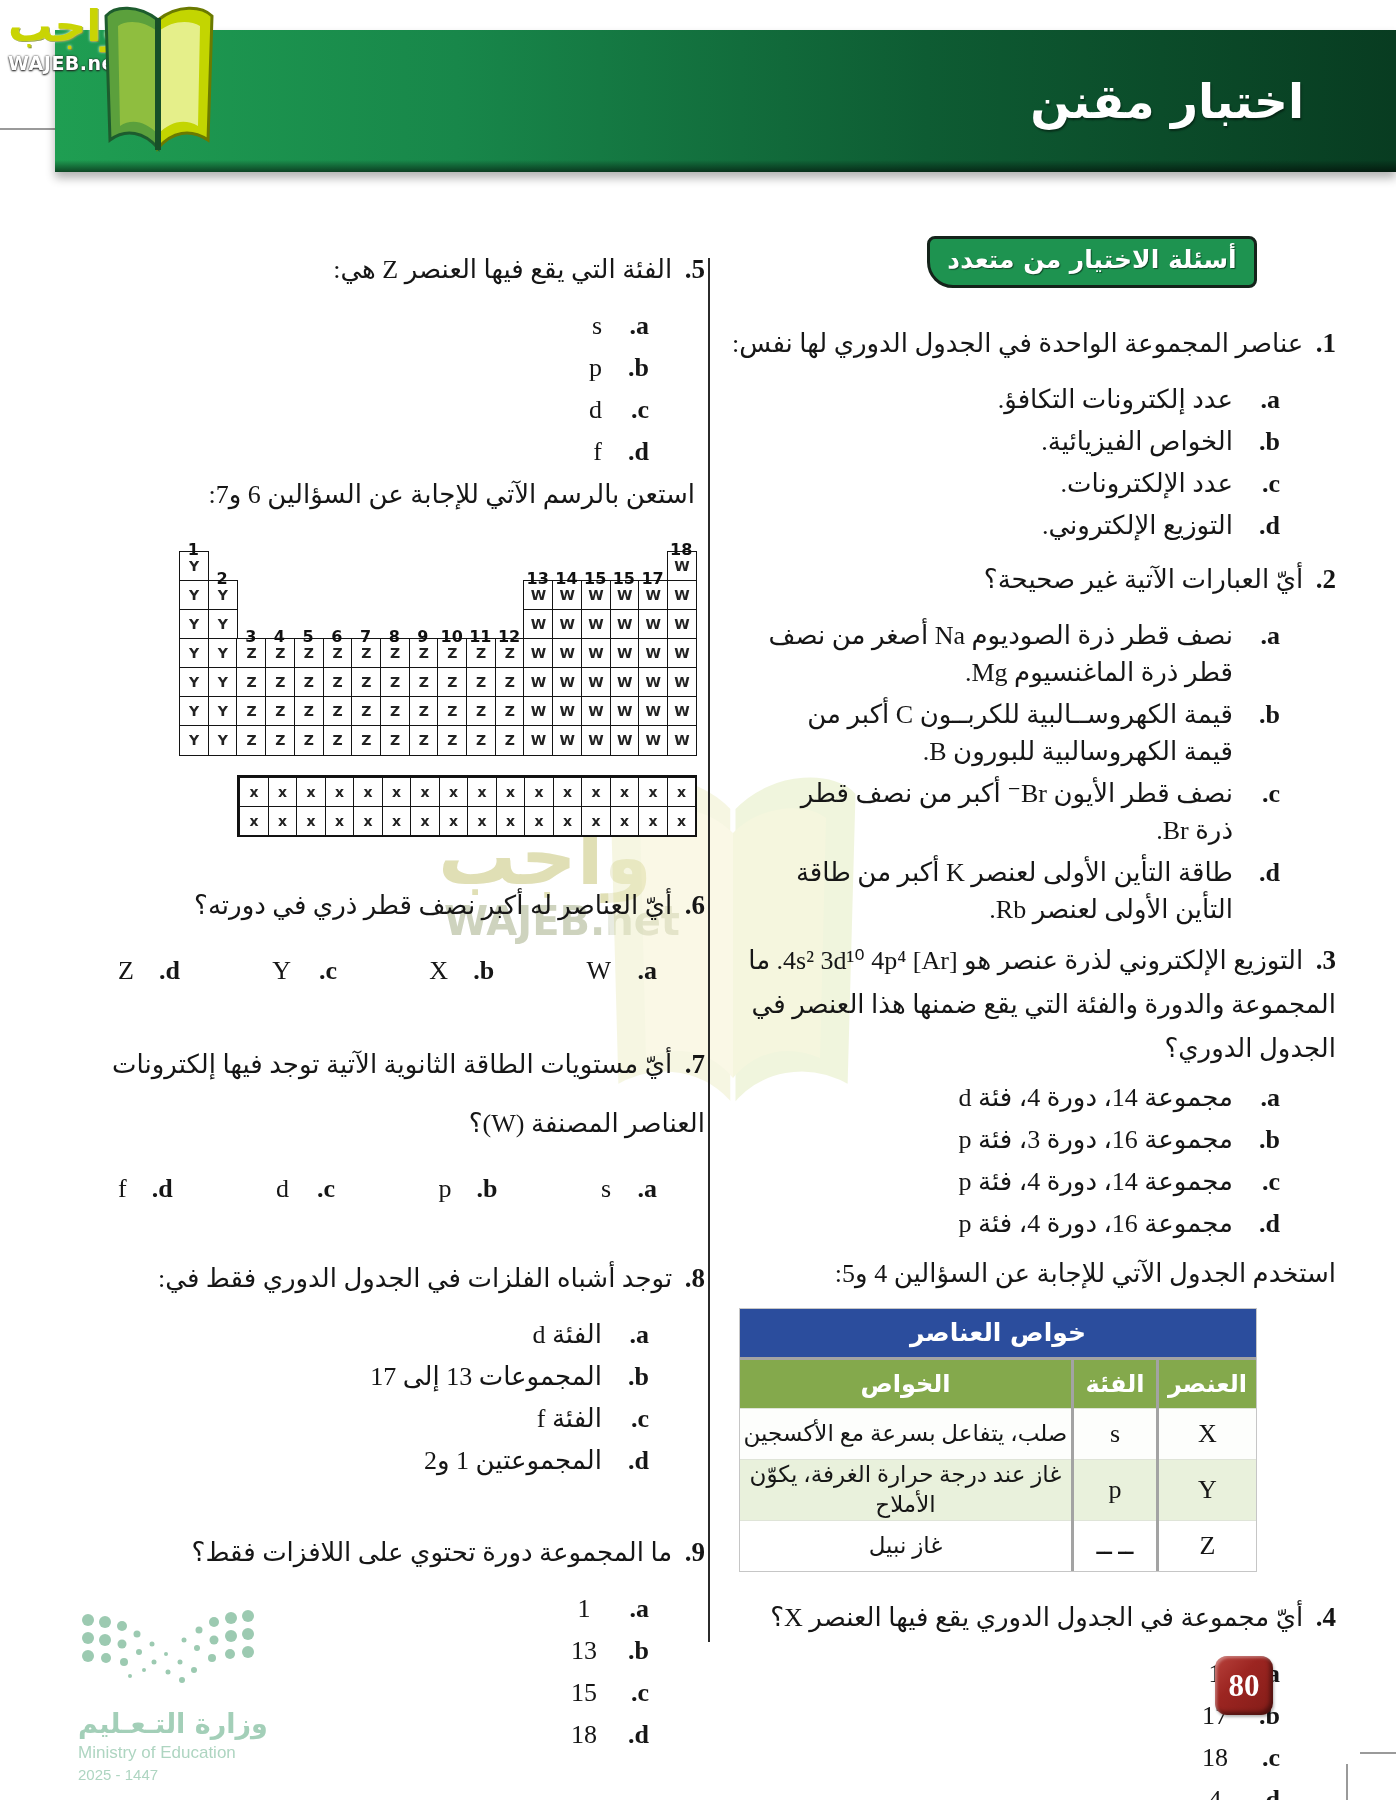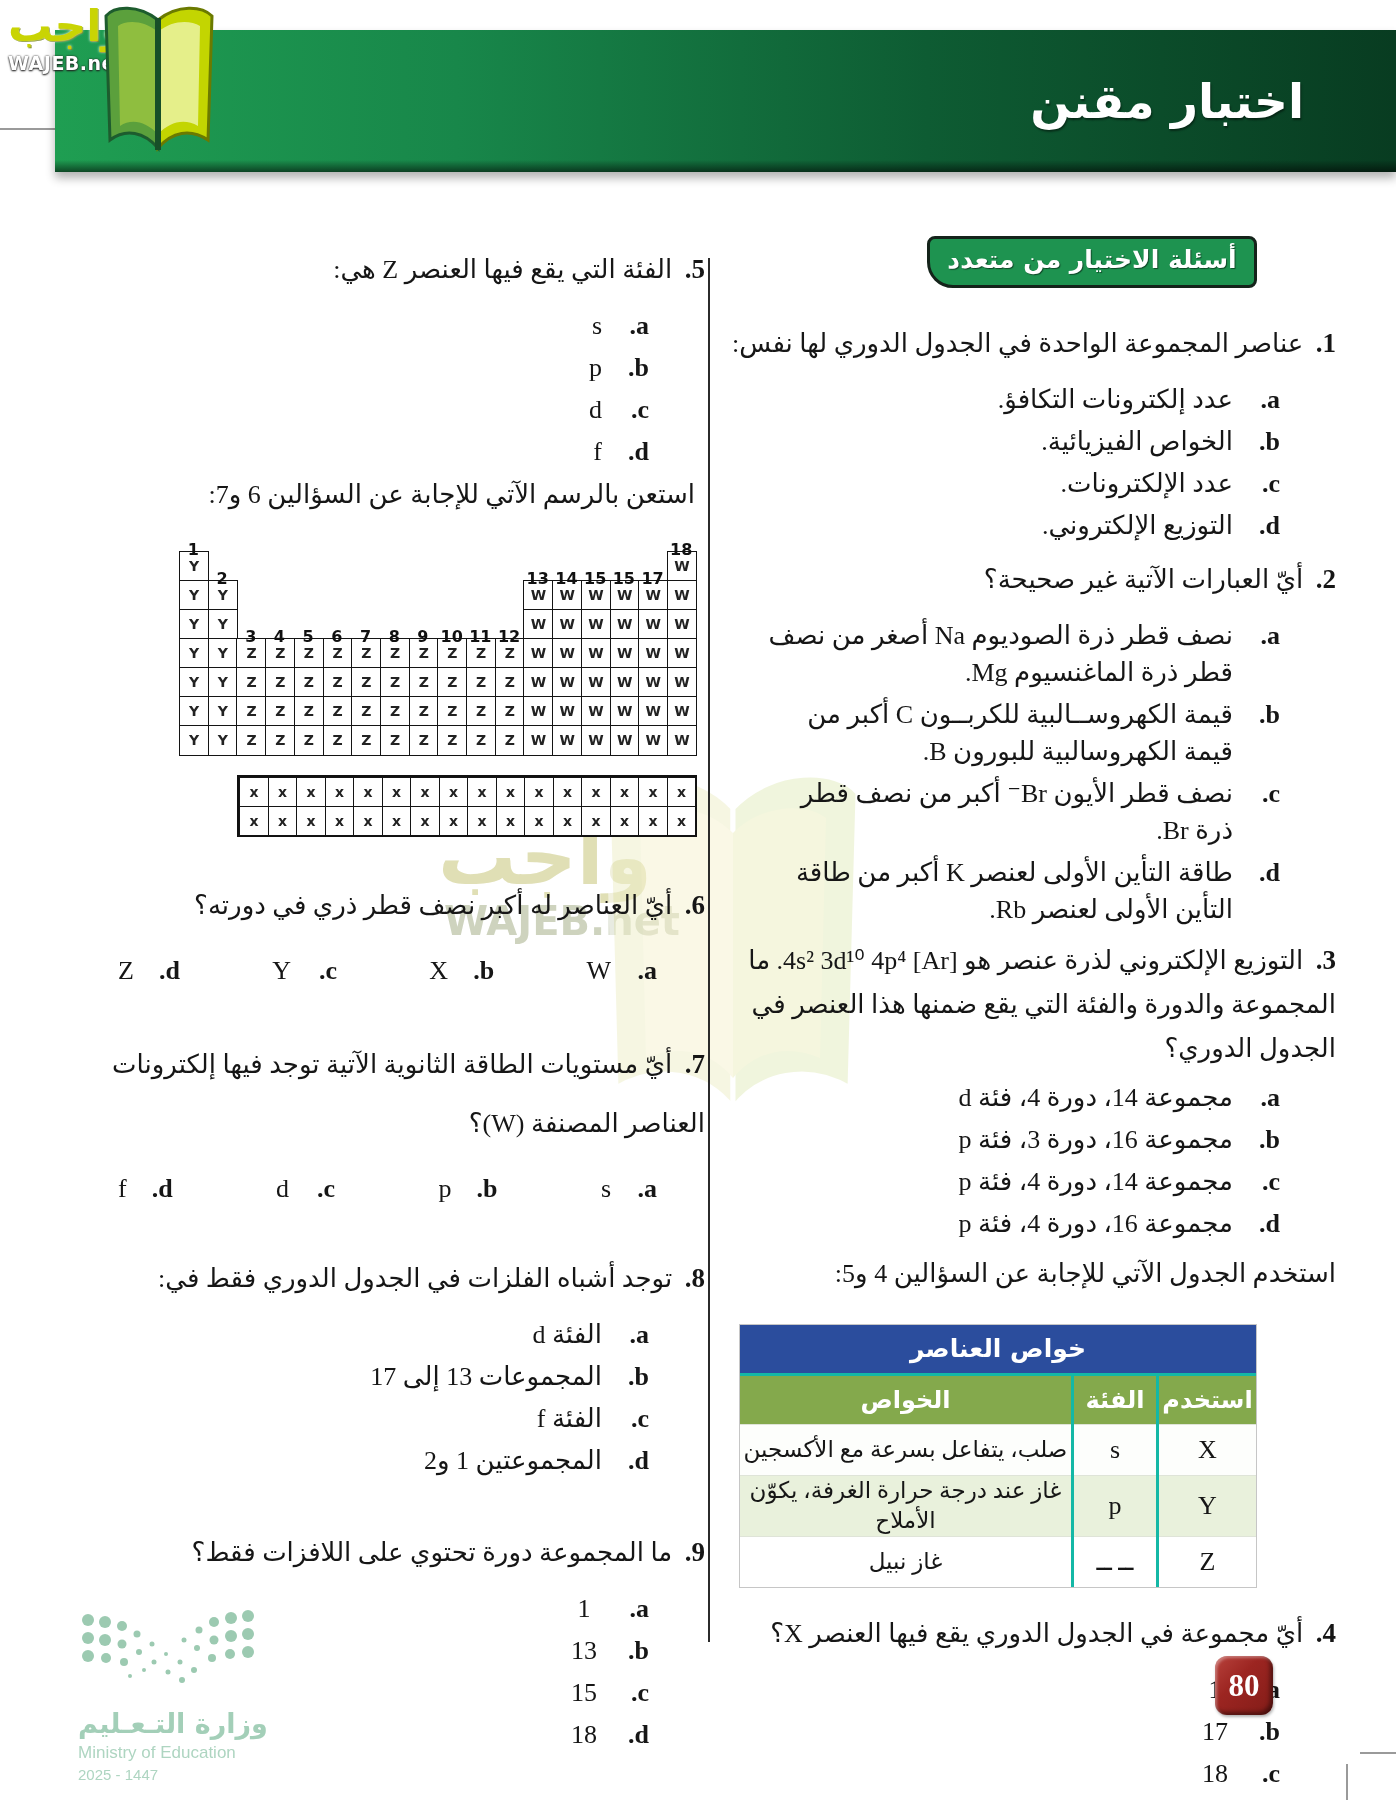--- a/index.html
+++ b/index.html
@@ -52,21 +52,21 @@
   #pt-title{text-align:center;font-size:24px;line-height:28px;margin-bottom:0;}
   #pt-grid{position:relative;height:228px;}
   .pt-cell{position:absolute;box-sizing:border-box;border:1.6px solid #141414;background:#fff;
     font-family:"DejaVu Sans",sans-serif;font-size:14px;font-weight:600;color:#222;
     display:flex;align-items:center;justify-content:center;}
   .pt-label{position:absolute;font-family:"DejaVu Sans",sans-serif;font-weight:bold;font-size:16px;
     text-align:center;color:#111;}
   #fb-grid{position:relative;margin:20px 0 0 58px;width:460px;height:62px;
     border:2px solid #111;box-sizing:border-box;}
   
-  #props-table{margin:30px 79px 0 auto;width:516px;border:1px solid #c6c6c6;background:#14b8a6;}
+  #props-table{margin:14px 79px 0 auto;width:516px;border:1px solid #c6c6c6;background:#a3a3a3;}
   #props-title{background:#2b4d9d;color:#fff;text-align:center;font-weight:bold;font-size:25px;
     line-height:48px;font-family:"DejaVu Sans",sans-serif;margin-bottom:3px;}
   .props-row{display:grid;grid-template-columns:97px 82px 1fr;column-gap:3px;direction:rtl;}
   .props-row>div{display:flex;align-items:center;justify-content:center;text-align:center;}
   .props-head>div{background:#84a94c;color:#fff;font-weight:bold;font-size:24px;
     font-family:"DejaVu Sans",sans-serif;height:48px;}
   .props-data>div{font-size:23px;line-height:30px;min-height:50px;border-top:1px solid #dfe4d8;}
   .props-data .lat{font-size:26px;font-family:"Liberation Serif",serif;}
   .row-x>div{background:#fdfefc;}
   .row-y>div{background:#e9f1dc;}
@@ -198,21 +198,21 @@
           <span class="text">مجموعة 16، دورة 4، فئة p</span>
         </div>
       </div>
   </div>
 
   <div class="note-line" style="margin-top:12px;">استخدم الجدول الآتي للإجابة عن السؤالين 4 و5:</div>
 
   <div id="props-table">
     <div id="props-title">خواص العناصر</div>
     <div class="props-row props-head">
-      <div>استخدم</div>
+      <div>العنصر</div>
       <div>الفئة</div>
       <div>الخواص</div>
     </div>
     <div class="props-row props-data row-x">
       <div class="lat">X</div>
       <div class="lat">s</div>
       <div>صلب، يتفاعل بسرعة مع الأكسجين</div>
     </div>
     <div class="props-row props-data row-y">
       <div class="lat">Y</div>

